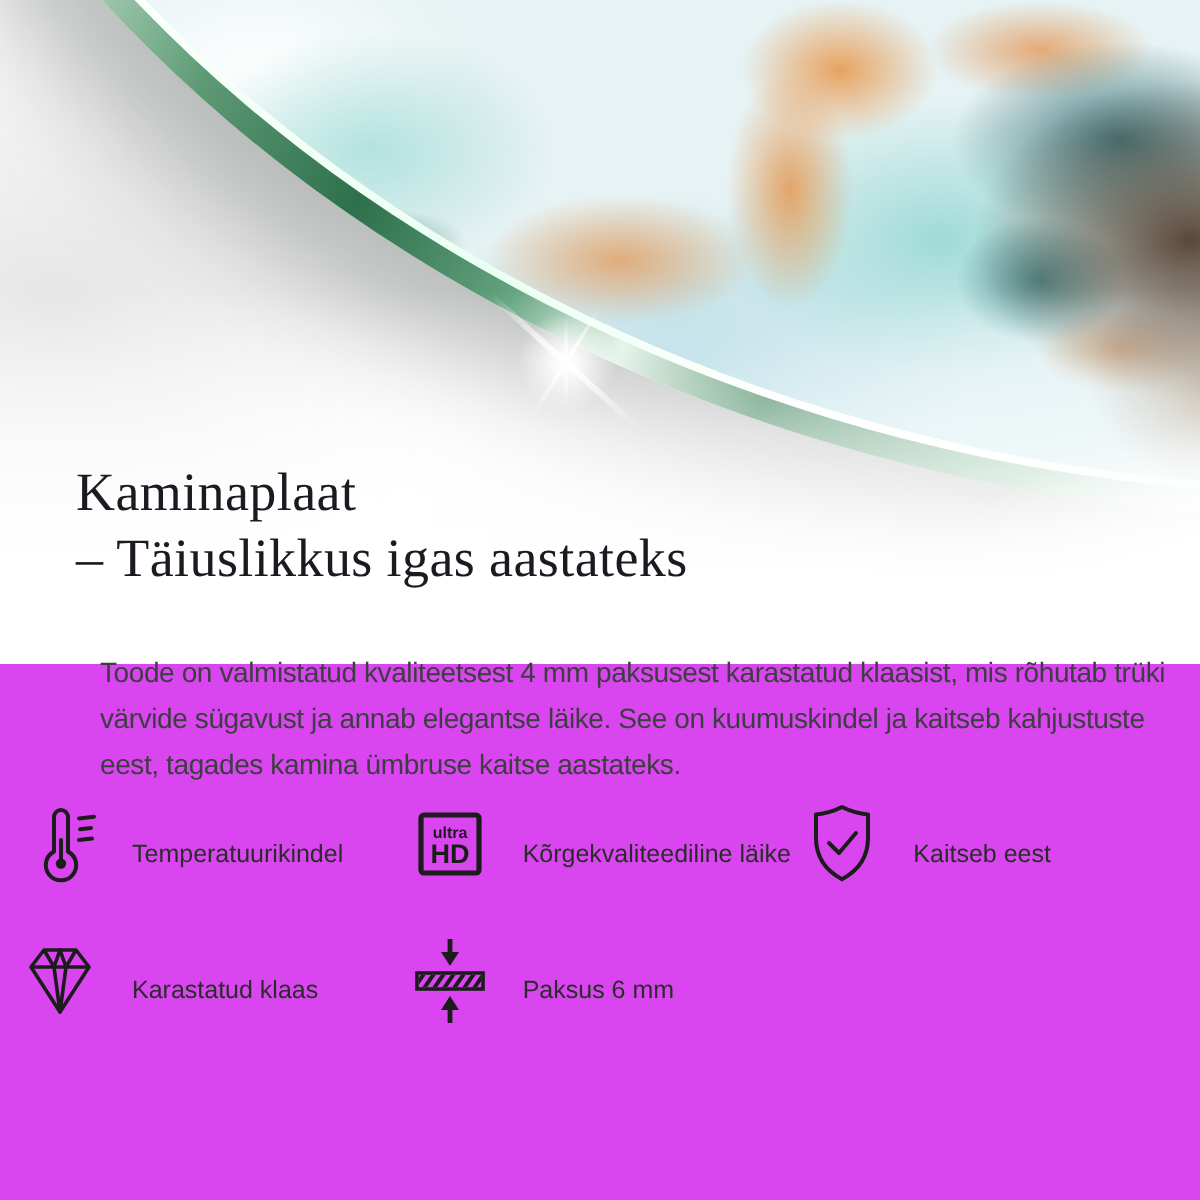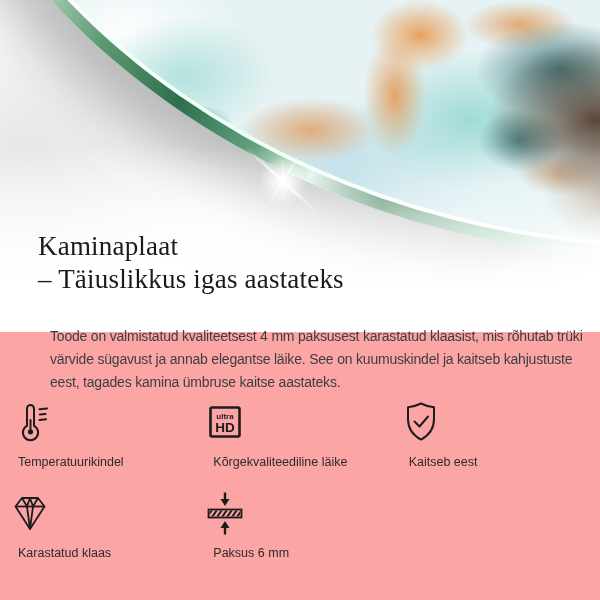--- a/index.html
+++ b/index.html
@@ -1,20 +1,20 @@
 <!DOCTYPE html>
 <html><head>
 <meta charset="utf-8">
 <style>
   html,body{margin:0;padding:0;}
   body{
     width:600px;height:600px;overflow:hidden;background:#ffffff;
     font-family:"Liberation Sans", sans-serif;
   }
-  .stage{position:relative;width:600px;height:600px;background:#fca5a5;overflow:hidden;}
+  .stage{position:relative;width:600px;height:600px;background:#d946ef;overflow:hidden;}
 
   
   .hero{
     position:absolute;left:0;top:0;width:600px;height:332px;overflow:hidden;
     background:
       radial-gradient(ellipse 320px 230px at 28px 150px, rgba(168,172,168,0.30), rgba(168,172,168,0) 68%),
       radial-gradient(ellipse 420px 240px at 480px 250px, rgba(185,188,185,0.16), rgba(185,188,185,0) 72%),
       #ffffff;
   }
   .plate-shadow{
@@ -84,21 +84,21 @@
   .intro{
     position:absolute;left:38px;top:313px;width:548px;z-index:10;margin:12px;
     font-size:14px;line-height:23px;color:#3d3d42;letter-spacing:-0.2px;
   }
 
   
   .features{
     position:absolute;left:6px;top:398px;width:586px;z-index:10;
     display:grid;grid-template-columns:repeat(3,1fr);row-gap:20px;
   }
-  .feature{display:flex;flex-direction:column;align-items:flex-start;}
+  .feature{display:flex;flex-direction:row;align-items:center;}
   .feature .icon{height:48px;display:flex;align-items:center;justify-content:center;color:#1c1c1c;}
   .feature .label{
     margin-top:9px;font-size:12.5px;color:#2b2b2b;text-align:center;white-space:nowrap;margin-left:12px;
   }
   .icon svg{display:block;}
 </style>
 </head>
 <body>
 
 <div class="stage">

